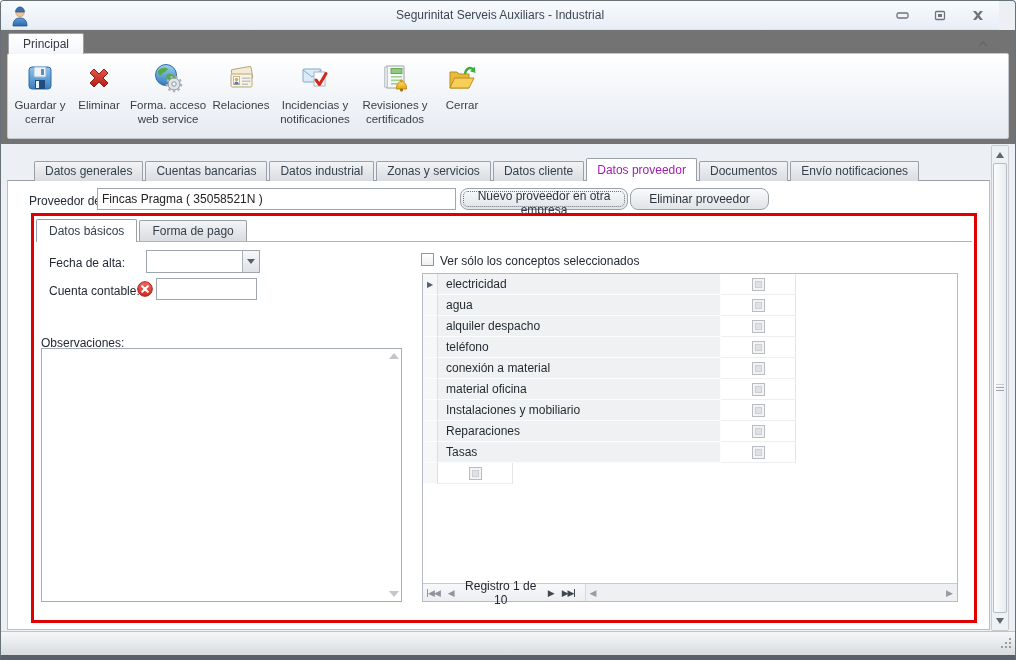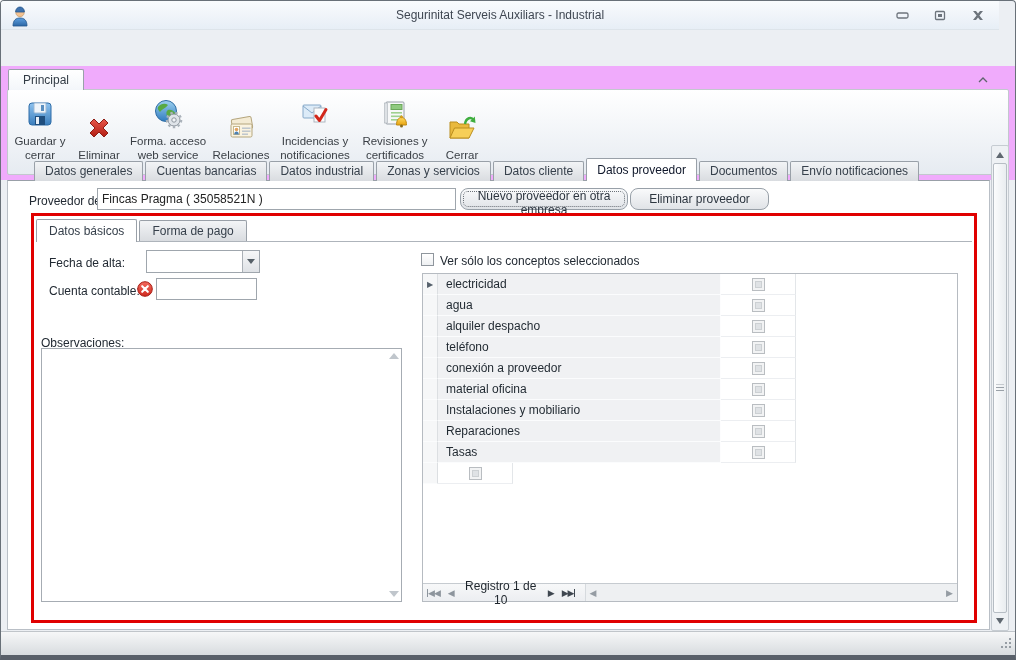--- a/index.html
+++ b/index.html
@@ -10,39 +10,39 @@
 
   
   .titlebar { position:absolute; left:0; top:0; right:16px; height:29px;
               background:linear-gradient(#f9fbfd,#e7eef6); border-bottom:1px solid #dde4ea; }
   .user-icon { position:absolute; left:8px; top:3px; width:22px; height:24px; }
   .title { position:absolute; left:120px; right:120px; top:7px; text-align:center; color:#3f4752; }
   .win-controls { position:absolute; right:14px; top:8px; display:flex; gap:24px; align-items:center; }
   .win-btn { width:14px; height:12px; display:inline-flex; align-items:center; justify-content:center; cursor:default; }
 
   
-  .ribbon { position:absolute; left:0; top:29px; right:0; height:114px; background:#f0abfc;margin-top:36px; }
+  .ribbon { position:absolute; left:0; top:29px; right:0; height:114px; background:#737373; }
   .ribbon-tab { position:absolute; left:7px; top:3px; height:21px; line-height:20px; padding:0 14px;
                 background:linear-gradient(#ffffff,#f3f6fa); border:1px solid #99a1a9; border-bottom:0;
                 border-radius:2px 2px 0 0; color:#333c46; z-index:2; }
   .ribbon-collapse { position:absolute; right:26px; top:7px; width:12px; height:9px; }
   .ribbon-panel { position:absolute; left:6px; right:6px; top:23px; bottom:5px;
                   background:linear-gradient(#ffffff,#e6ebf1); border:1px solid #c2c8ce; border-radius:2px;
-                  display:flex; align-items:flex-end; padding:1px 0 11px 2px; }
+                  display:flex; align-items:flex-start; padding:1px 0 2px 2px; }
   .rbtn { display:flex; flex-direction:column; align-items:center; padding-top:7px;
           font-size:11.5px; line-height:1.2; text-align:center; color:#3a3f45; }
   .ricon { width:32px; height:32px; margin-bottom:5px; }
   .rsep { width:1px; background:#ccd1d7; margin:2px 0; }
 
   
   .main-tabs { position:absolute; left:33px; top:158px; height:22px; display:flex; align-items:flex-end; z-index:3;justify-content:center; }
   .mtab { height:20px; line-height:19px; padding:0 10px; background:linear-gradient(#f2f4f6,#d9dce0);
           border:1px solid #99a0a8; border-bottom:0; border-radius:2px 2px 0 0; margin-right:2px;
           color:#37414c; white-space:nowrap; }
-  .mtab.selected { background:#fff; height:23px; line-height:22px; color:#0f172a; position:relative; z-index:4; }
+  .mtab.selected { background:#fff; height:23px; line-height:22px; color:#a21caf; position:relative; z-index:4; }
 
   
   .content { position:absolute; left:6px; top:179px; width:983px; height:450px; background:#fff;
              border:1px solid #b9bfc6; border-top:1px solid #99a0a8; }
   .lbl { position:absolute; color:#222a33; white-space:nowrap; }
   .tbox { position:absolute; background:#fff; border:1px solid #9fa6ad; padding:0 4px; font:12px "Liberation Sans",sans-serif; color:#222; }
   .btn { position:absolute; background:linear-gradient(#f9fafb,#e0e3e7); border:1px solid #98a0a8; border-radius:8px;
          font:12px "Liberation Sans",sans-serif; color:#2d3640; text-align:center; }
   .btn.focused { outline:1px dotted #6b7178; outline-offset:-4px; }
 
@@ -374,21 +374,21 @@
           <div class="g-ind"></div>
           <div class="g-c1">teléfono</div>
           <div class="g-c2">
               <span class="cb-dis">
                 <i></i>
               </span>
             </div>
         </div>
         <div class="g-row">
           <div class="g-ind"></div>
-          <div class="g-c1">conexión a proveedor</div>
+          <div class="g-c1">conexión a material</div>
           <div class="g-c2">
               <span class="cb-dis">
                 <i></i>
               </span>
             </div>
         </div>
         <div class="g-row">
           <div class="g-ind"></div>
           <div class="g-c1">material oficina</div>
           <div class="g-c2">

